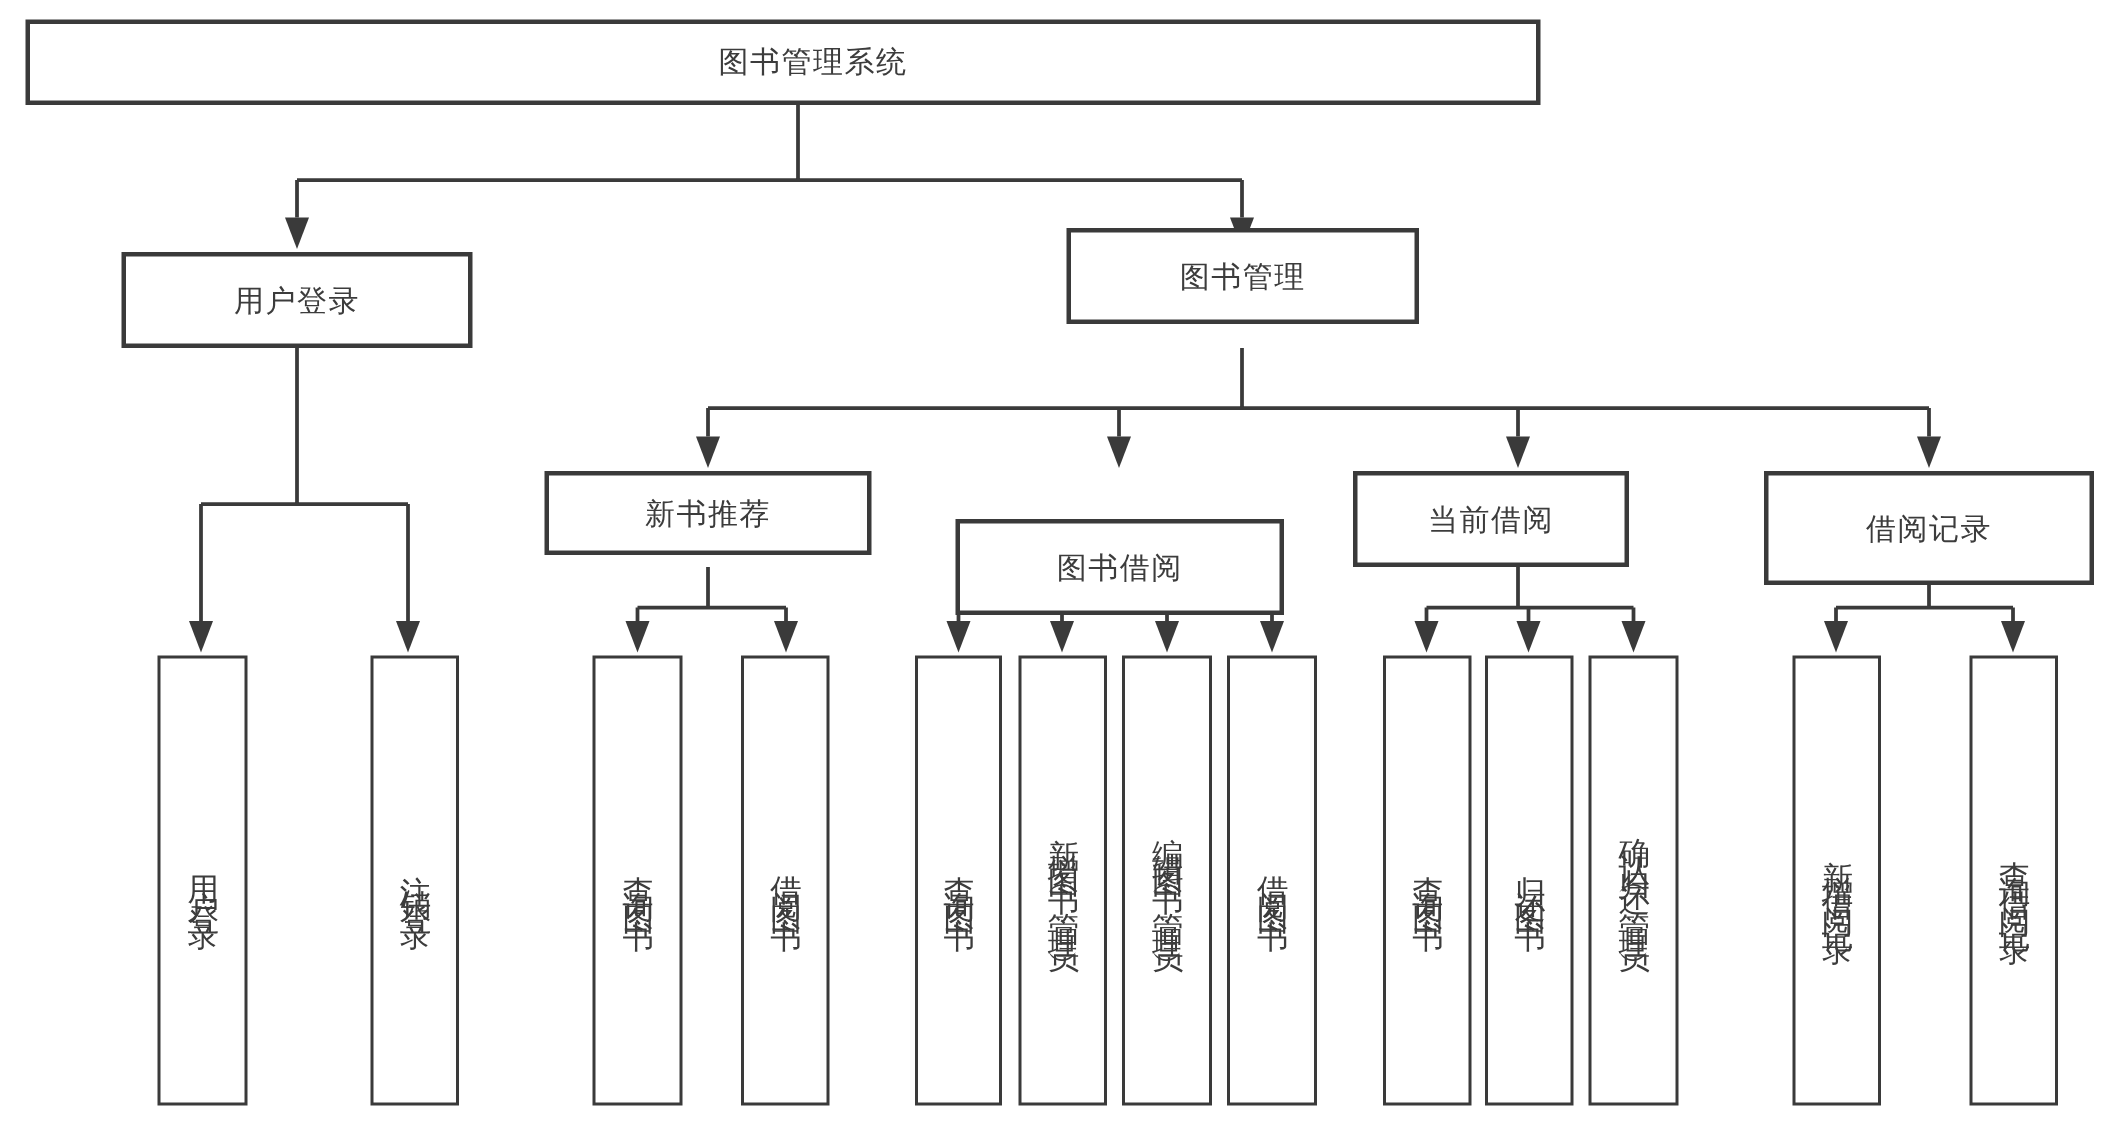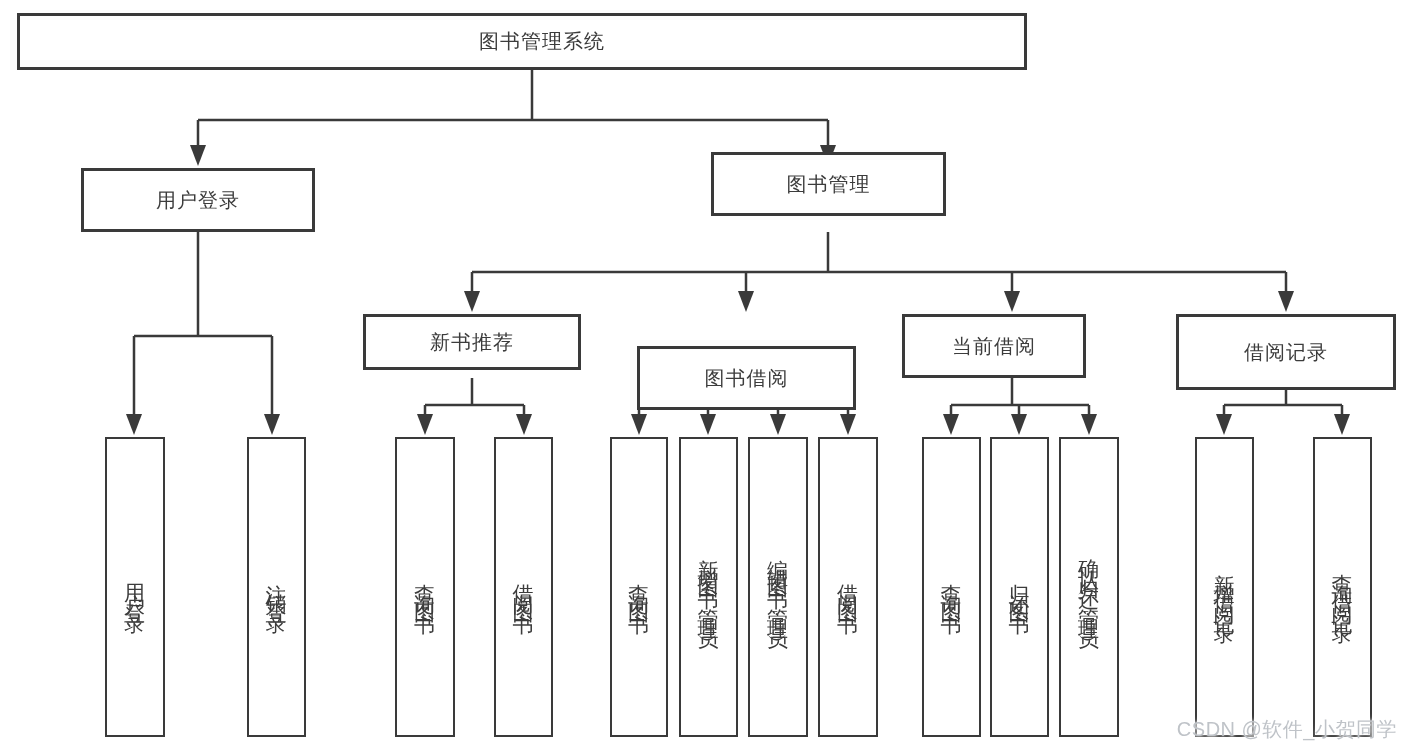--- a/index.html
+++ b/index.html
@@ -199,15 +199,14 @@
     <span>确认归还（管理员）</span>
   </div>
 
   <div class="leaf lf-5a">
     <span>新增借阅记录</span>
   </div>
   <div class="leaf lf-5b">
     <span>查询借阅记录</span>
   </div>
 
-  <div class="watermark">CSDN @软件_小贺同学</div>
 
 </div>
 
 </body></html>

